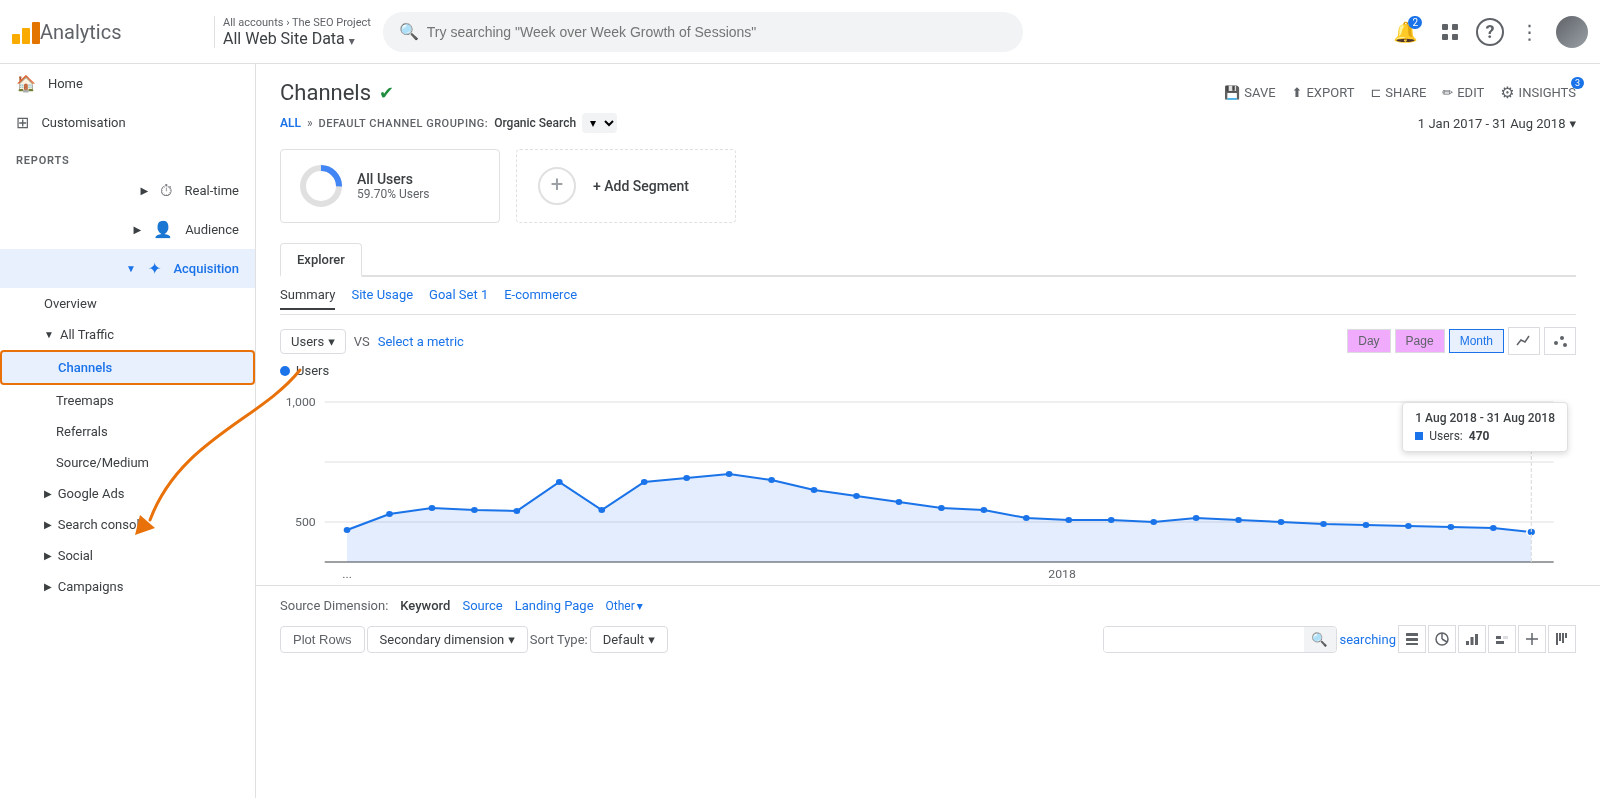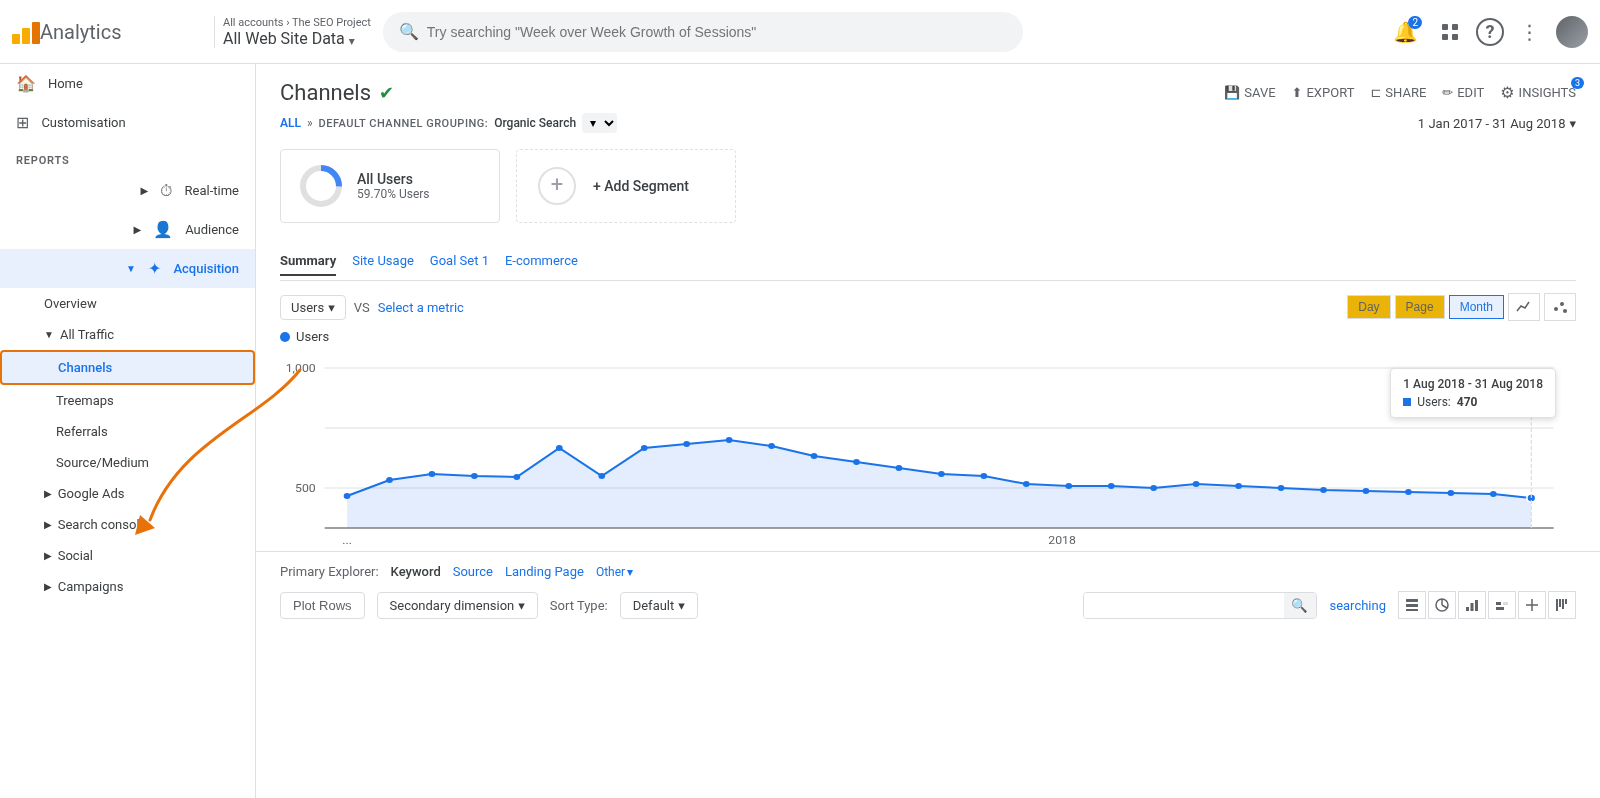--- a/index.html
+++ b/index.html
@@ -70,31 +70,31 @@
     .segment-info .seg-title { font-size: 14px; font-weight: 500; color: #3c4043; }
     .segment-info .seg-pct { font-size: 12px; color: #5f6368; }
 
     
     .explorer-section { padding: 12px 24px 0; }
     .explorer-tab-row { display: flex; gap: 0; border-bottom: 2px solid #e0e0e0; margin-bottom: 0; }
     .explorer-tab { padding: 8px 16px; font-size: 13px; cursor: pointer; color: #5f6368; border: 1px solid #e0e0e0; border-bottom: none; background: #f8f9fa; border-radius: 4px 4px 0 0; margin-right: 2px; }
     .explorer-tab.active { background: #fff; color: #3c4043; font-weight: 500; border-bottom: 2px solid #fff; margin-bottom: -2px; }
     .sub-tabs { display: flex; gap: 16px; padding: 10px 0 4px; border-bottom: 1px solid #e0e0e0; }
     .sub-tab { font-size: 13px; color: #5f6368; cursor: pointer; padding-bottom: 6px; }
-    .sub-tab.active { color: #3c4043; font-weight: 700; border-bottom: 2px solid #3c4043; }
+    .sub-tab.active { color: #3c4043; font-weight: 400; border-bottom: 2px solid #3c4043; }
     .sub-tab.blue { color: #1a73e8; }
 
     
     .chart-controls { display: flex; align-items: center; justify-content: space-between; padding: 12px 24px 8px; }
     .metric-selector { display: flex; align-items: center; gap: 8px; }
     .metric-btn { display: flex; align-items: center; gap: 4px; border: 1px solid #dadce0; border-radius: 4px; padding: 4px 10px; font-size: 13px; cursor: pointer; background: #fff; }
     .vs-text { color: #5f6368; font-size: 13px; }
     .select-metric { color: #1a73e8; font-size: 13px; cursor: pointer; }
     .time-controls { display: flex; align-items: center; gap: 4px; }
-    .time-btn { border: 1px solid #dadce0; padding: 4px 10px; font-size: 12px; cursor: pointer; background: #eab308; color: #5f6368; }
+    .time-btn { border: 1px solid #dadce0; padding: 4px 10px; font-size: 12px; cursor: pointer; background: #f0abfc; color: #5f6368; }
     .time-btn.active { background: #e8f0fe; color: #1a73e8; border-color: #1a73e8; font-weight: 500; }
     .chart-type-btn { width: 32px; height: 28px; border: 1px solid #dadce0; display: flex; align-items: center; justify-content: center; cursor: pointer; background: #fff; color: #5f6368; }
 
     
     .chart-area { padding: 0 24px; position: relative; }
     .chart-legend { display: flex; align-items: center; gap: 6px; font-size: 13px; color: #3c4043; margin-bottom: 4px; }
     .legend-dot { width: 10px; height: 10px; border-radius: 50%; background: #1a73e8; }
     .chart-wrapper { position: relative; background: #fff; }
     .chart-tooltip { position: absolute; right: 60px; top: 40px; background: #fff; border: 1px solid #e0e0e0; border-radius: 4px; padding: 8px 12px; font-size: 12px; box-shadow: 0 2px 6px rgba(0,0,0,0.15); }
     .tooltip-date { font-weight: 500; margin-bottom: 4px; }
@@ -102,21 +102,21 @@
     .tooltip-dot { width: 8px; height: 8px; background: #1a73e8; display: inline-block; }
 
     
     .dimensions-bar { display: flex; align-items: center; gap: 12px; padding: 12px 24px 8px; border-top: 1px solid #e0e0e0; }
     .dim-label { font-size: 13px; color: #5f6368; }
     .dim-value { font-size: 13px; font-weight: 500; color: #3c4043; }
     .dim-link { font-size: 13px; color: #1a73e8; cursor: pointer; }
     .dim-dropdown { font-size: 12px; color: #1a73e8; cursor: pointer; display: flex; align-items: center; gap: 2px; }
 
     
-    .table-controls { display: flex; align-items: center; gap: 12px; padding: 4px 24px 8px; }
+    .table-controls { display: flex; align-items: center; gap: 2px; padding: 4px 24px 8px; }
     .plot-rows-btn { border: 1px solid #dadce0; padding: 5px 12px; font-size: 13px; color: #5f6368; background: #fff; border-radius: 4px; cursor: pointer; }
     .secondary-dim-btn { display: flex; align-items: center; gap: 4px; border: 1px solid #dadce0; padding: 5px 12px; font-size: 13px; color: #3c4043; background: #fff; border-radius: 4px; cursor: pointer; }
     .sort-label { font-size: 13px; color: #5f6368; }
     .sort-dropdown { display: flex; align-items: center; gap: 4px; border: 1px solid #dadce0; padding: 5px 12px; font-size: 13px; background: #fff; border-radius: 4px; cursor: pointer; }
     .table-search { margin-left: auto; display: flex; align-items: center; border: 1px solid #dadce0; border-radius: 4px; overflow: hidden; }
     .table-search input { border: none; padding: 5px 10px; font-size: 13px; outline: none; width: 200px; }
     .table-search-btn { padding: 5px 8px; background: #f1f3f4; border: none; cursor: pointer; color: #5f6368; }
     .advanced-link { color: #1a73e8; font-size: 13px; cursor: pointer; }
     .view-btns { display: flex; gap: 2px; }
     .view-btn { width: 28px; height: 28px; display: flex; align-items: center; justify-content: center; border: 1px solid #dadce0; cursor: pointer; background: #fff; color: #5f6368; font-size: 14px; }
@@ -289,20 +289,23 @@
             <text x="24" y="30" text-anchor="middle" font-size="22" fill="#9aa0a6">+</text>
           </svg>
         </div>
         <div class="segment-info">
           <div class="seg-title">+ Add Segment</div>
         </div>
       </div>
     </div>
 
     <div class="explorer-section">
+      <div class="explorer-tab-row">
+        <div class="explorer-tab active">Explorer</div>
+      </div>
       <div class="sub-tabs">
         <span class="sub-tab active">Summary</span>
         <span class="sub-tab blue">Site Usage</span>
         <span class="sub-tab blue">Goal Set 1</span>
         <span class="sub-tab blue">E-commerce</span>
       </div>
     </div>
 
     <div class="chart-controls">
       <div class="metric-selector">
@@ -381,33 +384,33 @@
           <circle cx="1048" cy="145" r="3" fill="#1a73e8"></circle>
           <circle cx="1086" cy="146" r="3" fill="#1a73e8"></circle>
           <circle cx="1120" cy="150" r="4" fill="#1a73e8" stroke="#fff" stroke-width="1.5"></circle>
 
           <line x1="1120" y1="20" x2="1120" y2="180" stroke="#dadce0" stroke-width="1" stroke-dasharray="4,2"></line>
 
           <text x="60" y="196" text-anchor="middle" font-size="11" fill="#5f6368">...</text>
           <text x="700" y="196" text-anchor="middle" font-size="11" fill="#5f6368">2018</text>
         </svg>
         
-        <div class="chart-tooltip" style="position:absolute; right:20px; top:20px;">
+        <div class="chart-tooltip" style="position:absolute; right:8px; top:20px;">
           <div class="tooltip-date">1 Aug 2018 - 31 Aug 2018</div>
           <div class="tooltip-value">
             <span class="tooltip-dot"></span>
             <span>Users: </span>
             <strong>470</strong>
           </div>
         </div>
       </div>
     </div>
 
     <div class="dimensions-bar">
-      <span class="dim-label">Primary Explorer:</span>
+      <span class="dim-label">Source Dimension:</span>
       <span class="dim-value">Keyword</span>
       <span class="dim-link">Source</span>
       <span class="dim-link">Landing Page</span>
       <div class="dim-dropdown">
         <span>Other</span>
         <span>▾</span>
       </div>
     </div>
 
     <div class="table-controls">

